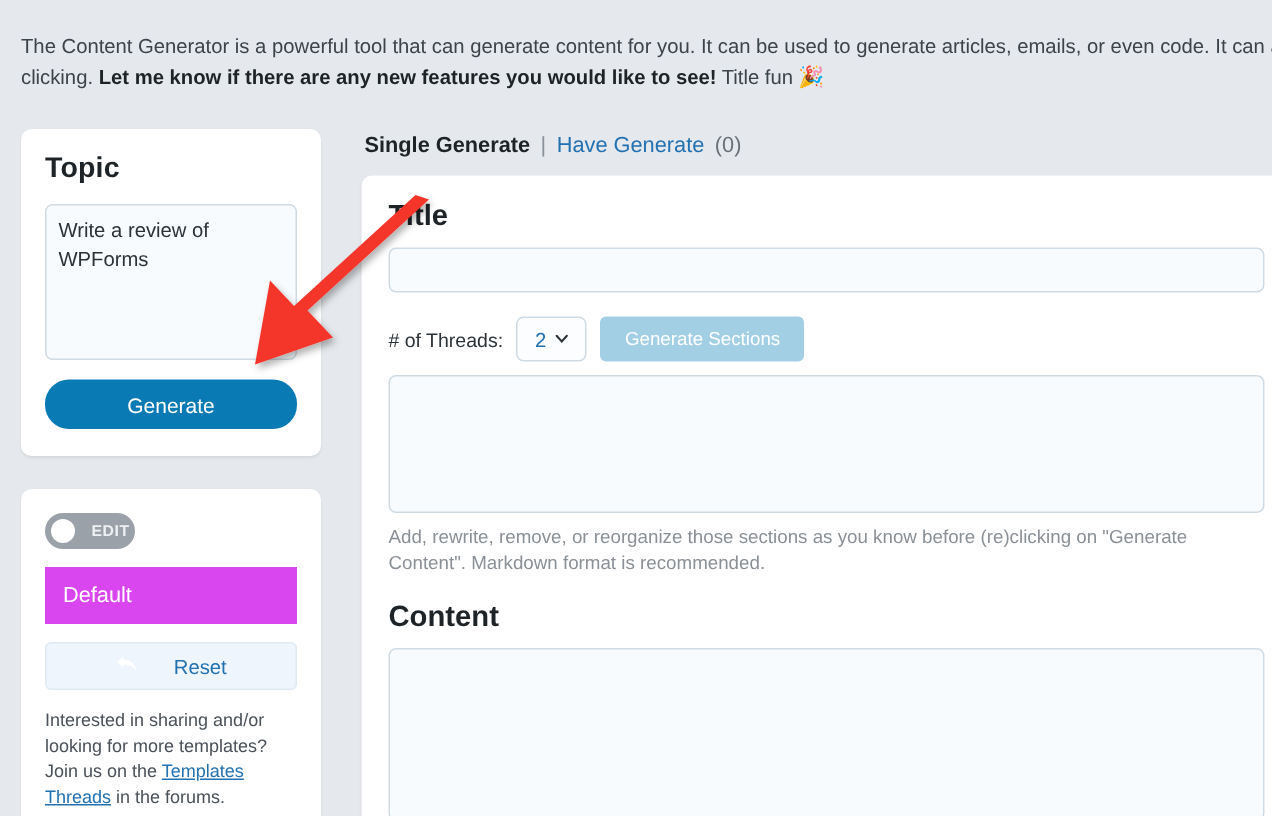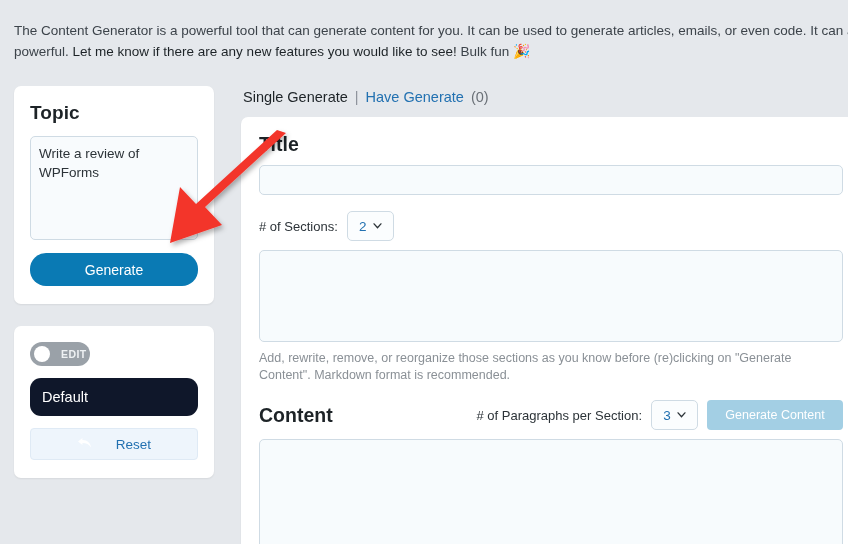--- a/index.html
+++ b/index.html
@@ -19,21 +19,21 @@
     left: 0; top: 0;
     width: 848px;
     padding: 20px 14px 10px 14px;
     font-size: 13.5px;
     line-height: 21px;
     color: #3c434a;
     white-space: nowrap;
     overflow: hidden;
   }
   .intro .line2 { white-space: nowrap; }
-  .intro b { font-weight: 400; color: #1d2327; }
+  .intro b { font-weight: 700; color: #1d2327; }
   .intro .emoji { font-size: 14px; }
 
   
   .cols { position: absolute; left: 0; top: 78px; width: 740px; height: 466px; }
 
   .sidebar { position: absolute; left: 14px; top: 8px; width: 200px; }
 
   .card {
     background: #ffffff;
     border-radius: 7px;
@@ -118,23 +118,23 @@
     font-size: 10.5px;
     font-weight: 700;
     letter-spacing: .4px;
     color: #eef1f3;
     padding-left: 11px;
   }
 
   .tpl-btn {
     width: 100%;
     height: 38px;
-    background: #0f172a;
+    background: #d946ef;
     border: none;
-    border-radius: 11px;
+    border-radius: 0;
     color: #ffffff;
     font-size: 14.5px;
     font-family: "Liberation Sans", sans-serif;
     text-align: left;
     padding-left: 12px;
     cursor: pointer;
     display: flex; align-items: center;
   }
 
   .reset-btn {
@@ -163,21 +163,21 @@
 
   
   .main { position: absolute; left: 241px; top: 0; width: 620px; }
 
   .tabs {
     display: flex; align-items: baseline;
     gap: 7px;
     font-size: 14.5px;
     padding: 11px 0 12px 2px;
   }
-  .tab-active { font-weight: 400; color: #1d2327; }
+  .tab-active { font-weight: 700; color: #1d2327; }
   .tab-sep { color: #8b9199; font-weight: 400; }
   .tab-link { color: #2271b1; cursor: pointer; }
   .tab-count { color: #6a7077; }
 
   .panel {
     background: #ffffff;
     border-radius: 7px;
     box-shadow: 0 1px 2px rgba(0,0,0,.07);
     padding: 16px 18px 20px 18px;
     min-height: 430px;
@@ -274,21 +274,21 @@
     pointer-events: none;
   }
 </style>
 </head>
 <body>
 
 <div class="page">
 
   <div class="intro">
     <div>The Content Generator is a powerful tool that can generate content for you. It can be used to generate articles, emails, or even code. It can also be</div>
-    <div class="line2"><span>powerful. </span><b>Let me know if there are any new features you would like to see!</b><span> Bulk fun </span><span class="emoji">🎉</span></div>
+    <div class="line2"><span>clicking. </span><b>Let me know if there are any new features you would like to see!</b><span> Title fun </span><span class="emoji">🎉</span></div>
   </div>
 
   <div class="cols">
 
     <div class="sidebar">
 
       <div class="card">
         <div class="card-head">
           <div class="card-title">Topic</div>
         </div>
@@ -309,20 +309,21 @@
 
         <button class="tpl-btn">Default</button>
 
         <button class="reset-btn">
           <svg class="undo-ic" viewBox="0 0 20 16">
             <path d="M6.4 3.2 V0.8 L1.2 5.0 L6.4 9.2 V6.8 C11.0 6.8 14.2 8.4 16.6 12.2 C15.8 7.0 12.6 3.2 6.4 3.2 Z" fill="#ffffff"></path>
           </svg>
           <span>Reset</span>
         </button>
 
+        <div class="tpl-note"><span>Interested in sharing and/or looking for more templates? Join us on the </span><a href="#">Templates Threads</a><span> in the forums.</span></div>
       </div>
 
     </div>
 
     <div class="main">
 
       <div class="tabs">
         <span class="tab-active">Single Generate</span>
         <span class="tab-sep">|</span>
         <span class="tab-link">Have Generate</span>
@@ -333,46 +334,37 @@
 
         
         <div class="field-row">
           <div class="sec-title">Title</div>
         </div>
         <input class="big-input" type="text" value="" style="">
 
         
         <div class="field-row">
           <div class="ctrls">
-            <span class="ctrl-label"># of Sections:</span>
+            <span class="ctrl-label"># of Threads:</span>
             <div class="select">
               <span>2</span>
               <svg class="chev" viewBox="0 0 10 7">
                 <path d="M1 1 L5 5.4 L9 1" stroke="#2c3338" stroke-width="1.6" fill="none" stroke-linecap="round"></path>
               </svg>
             </div>
+            <button class="btn-disabled">Generate Sections</button>
           </div>
         </div>
         <textarea class="big-ta" style=""></textarea>
 
         <div class="hint">Add, rewrite, remove, or reorganize those sections as you know before (re)clicking on "Generate Content". Markdown format is recommended.</div>
 
         
         <div class="field-row">
           <div class="sec-title">Content</div>
-          <div class="ctrls">
-            <span class="ctrl-label"># of Paragraphs per Section:</span>
-            <div class="select">
-              <span>3</span>
-              <svg class="chev" viewBox="0 0 10 7">
-                <path d="M1 1 L5 5.4 L9 1" stroke="#2c3338" stroke-width="1.6" fill="none" stroke-linecap="round"></path>
-              </svg>
-            </div>
-            <button class="btn-disabled">Generate Content</button>
-          </div>
         </div>
         <textarea class="big-ta tall" style=""></textarea>
 
       </div>
     </div>
   </div>
 
   <svg class="arrow-layer">
     <defs>
       <filter id="ashadow" x="-30%" y="-30%" width="170%" height="170%">

